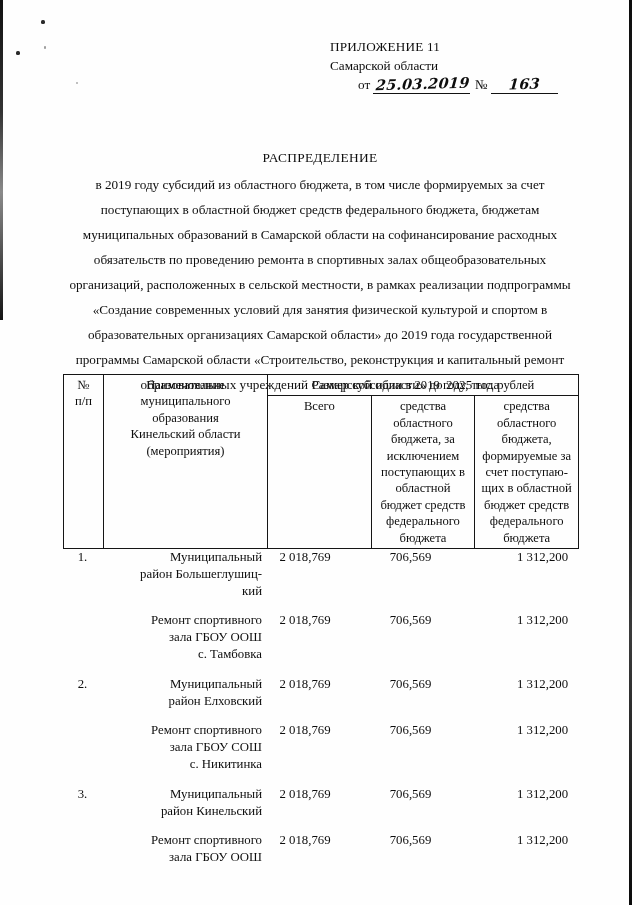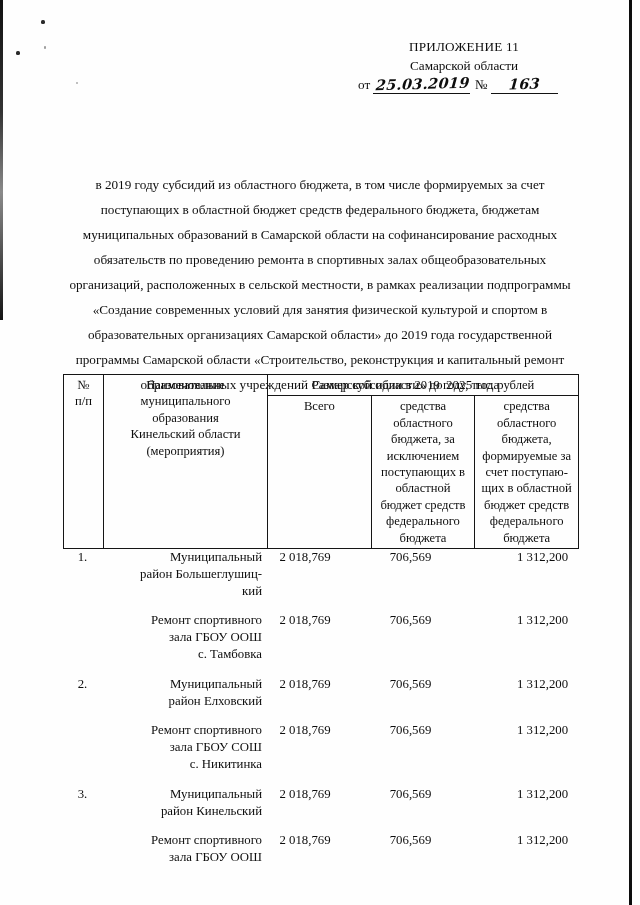--- a/index.html
+++ b/index.html
@@ -41,21 +41,21 @@
     background: #2a2a2a;
     border-radius: 40%;
   }
 
   
   .doc-header {
     position: absolute;
     left: 330px;
     top: 38px;
     width: 268px;
-    text-align: center;
+    text-align: left;
     font-size: 13.2px;
     line-height: 18.5px;
   }
   .doc-header .hdr-line { white-space: nowrap; }
   .hdr-title { letter-spacing: .2px; }
 
   .date-line {
     position: absolute;
     left: 358px;
     top: 76px;
@@ -172,20 +172,21 @@
     <div class="hdr-line">Самарской области</div>
   </div>
 
   <div class="date-line">
     <span class="lbl-ot">от</span>
     <span class="rule rule-date"><span class="hw">25.03.2019</span></span>
     <span class="lbl-no">№</span>
     <span class="rule rule-num"><span class="hw">163</span></span>
   </div>
 
+  <div class="main-title">РАСПРЕДЕЛЕНИЕ</div>
   <div class="preamble">в 2019 году субсидий из областного бюджета, в том числе формируемых за счет поступающих в областной бюджет средств федерального бюджета, бюджетам муниципальных образований в Самарской области на софинансирование расходных обязательств по проведению ремонта в спортивных залах общеобразовательных организаций, расположенных в сельской местности, в рамках реализации подпрограммы «Создание современных условий для занятия физической культурой и спортом в образовательных организациях Самарской области»  до 2019 года государственной программы Самарской области «Строительство, реконструкция и капитальный ремонт образовательных учреждений Самарской области» до 2025 года</div>
 
   <div class="tbl">
     <table class="grid">
       <thead>
         <tr>
           <th class="c-num nm" rowspan="2">№
 п/п</th>
           <th class="c-name nm" rowspan="2">Наименование
 муниципального

